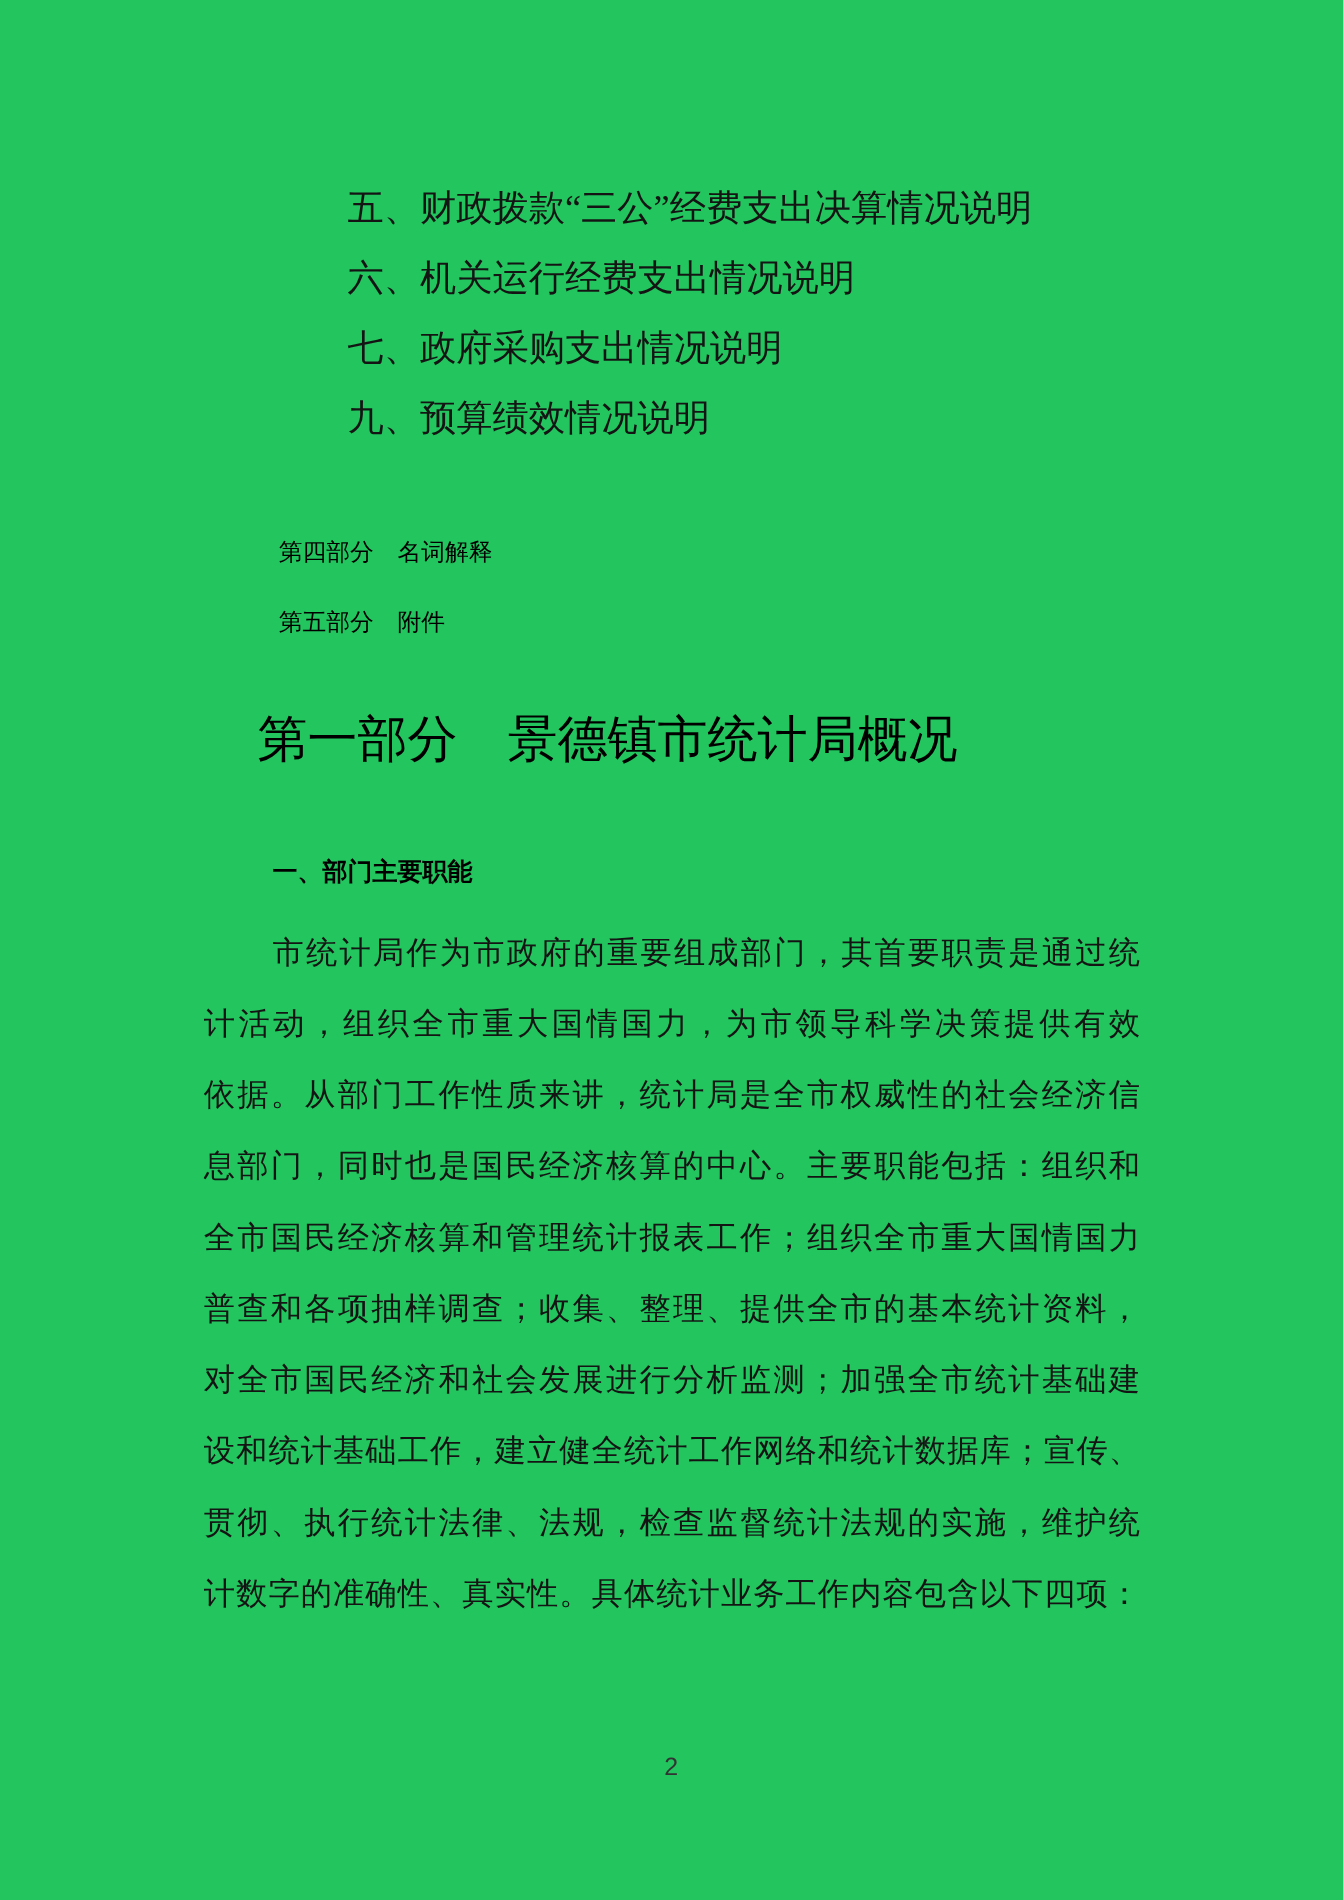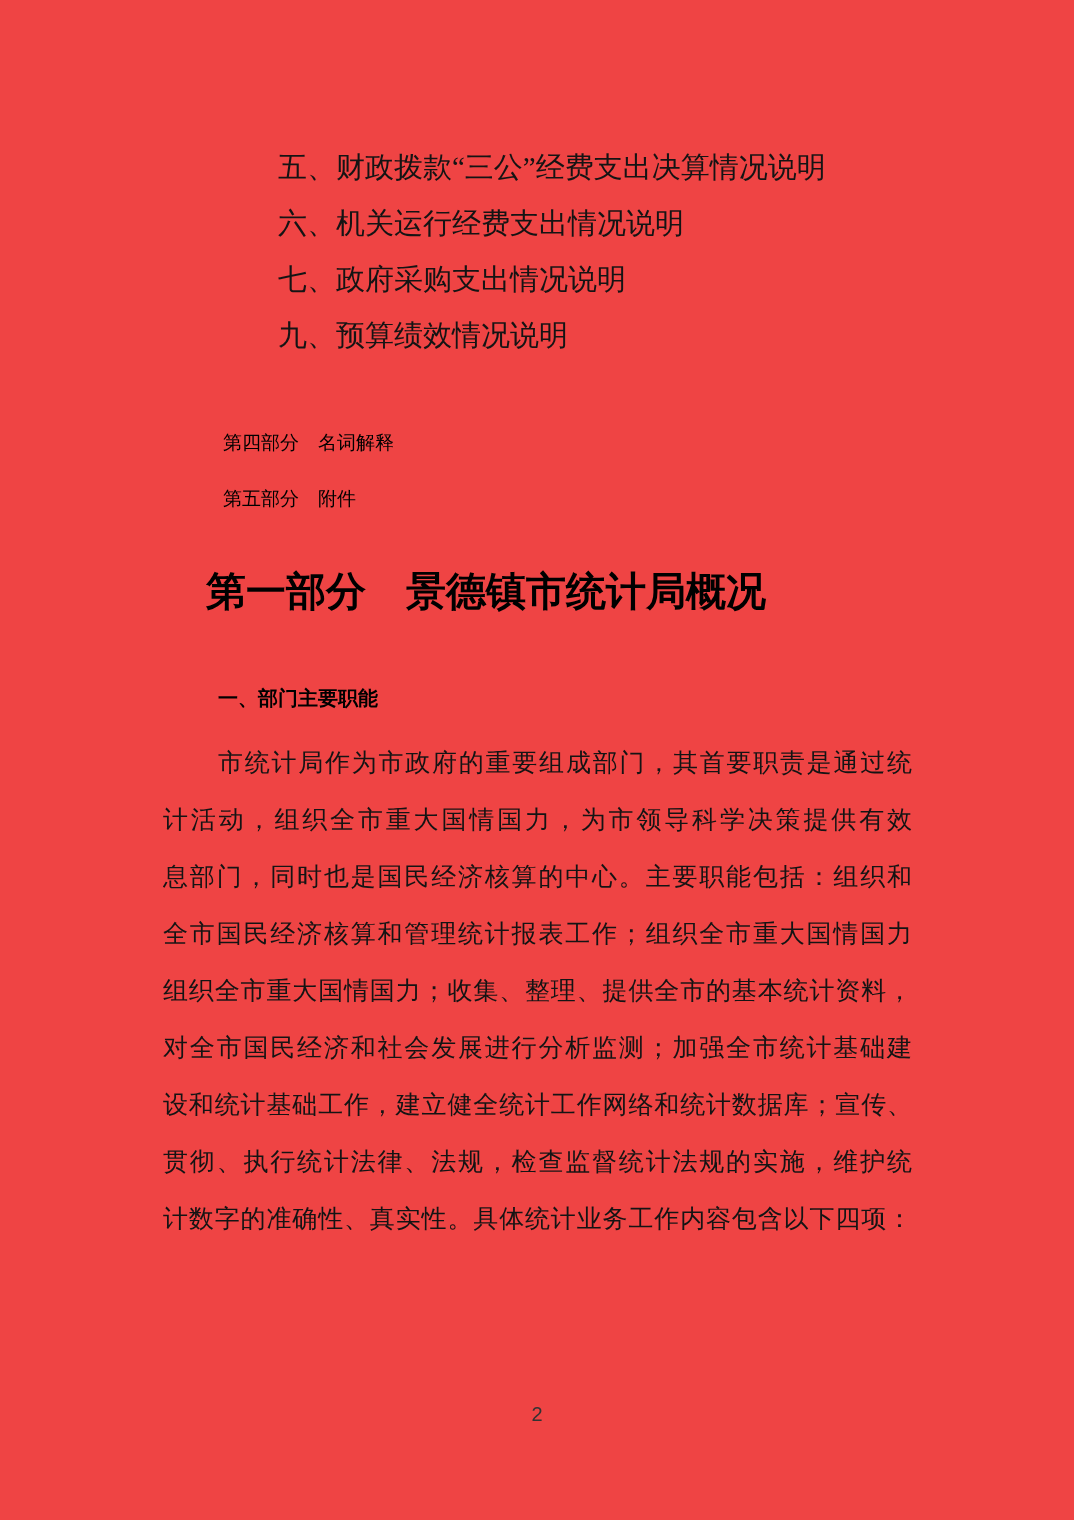--- a/index.html
+++ b/index.html
@@ -6,21 +6,21 @@
   html, body {
     margin: 0;
     padding: 0;
     background: #9e9e9e;
   }
   .page {
     position: relative;
     width: 1074px;
     height: 1520px;
     margin: 0 auto;
-    background: #ef4444;
+    background: #22c55e;
     overflow: hidden;
     color: #111111;
   }
   
   .toc-items {
     position: absolute;
     top: 139px;
     left: 278px;
     font-family: "Liberation Serif", "DejaVu Serif", serif;
     font-size: 29px;
@@ -50,21 +50,21 @@
   
   .main-title {
     position: absolute;
     top: 558px;
     left: 0;
     width: 972px;
     margin: 0;
     text-align: center;
     font-family: "Liberation Serif", "DejaVu Serif", serif;
     font-size: 40px;
-    font-weight: 700;
+    font-weight: 400;
     line-height: 68px;
     color: #000000;
     white-space: pre;
   }
   
   .sub-heading {
     position: absolute;
     top: 670px;
     left: 218px;
     margin: 0;
@@ -126,23 +126,24 @@
     <div class="part-line">第五部分　附件</div>
   </div>
 
   <h1 class="main-title">第一部分　景德镇市统计局概况</h1>
 
   <h2 class="sub-heading">一、部门主要职能</h2>
 
   <div class="body-text">
     <div class="body-line first">市统计局作为市政府的重要组成部门，其首要职责是通过统</div>
     <div class="body-line">计活动，组织全市重大国情国力，为市领导科学决策提供有效</div>
+    <div class="body-line">依据。从部门工作性质来讲，统计局是全市权威性的社会经济信</div>
     <div class="body-line">息部门，同时也是国民经济核算的中心。主要职能包括：组织和</div>
     <div class="body-line">全市国民经济核算和管理统计报表工作；组织全市重大国情国力</div>
-    <div class="body-line">组织全市重大国情国力；收集、整理、提供全市的基本统计资料，</div>
+    <div class="body-line">普查和各项抽样调查；收集、整理、提供全市的基本统计资料，</div>
     <div class="body-line">对全市国民经济和社会发展进行分析监测；加强全市统计基础建</div>
     <div class="body-line">设和统计基础工作，建立健全统计工作网络和统计数据库；宣传、</div>
     <div class="body-line">贯彻、执行统计法律、法规，检查监督统计法规的实施，维护统</div>
     <div class="body-line">计数字的准确性、真实性。具体统计业务工作内容包含以下四项：</div>
   </div>
 
   <div class="page-number">2</div>
 
 </div>
 

